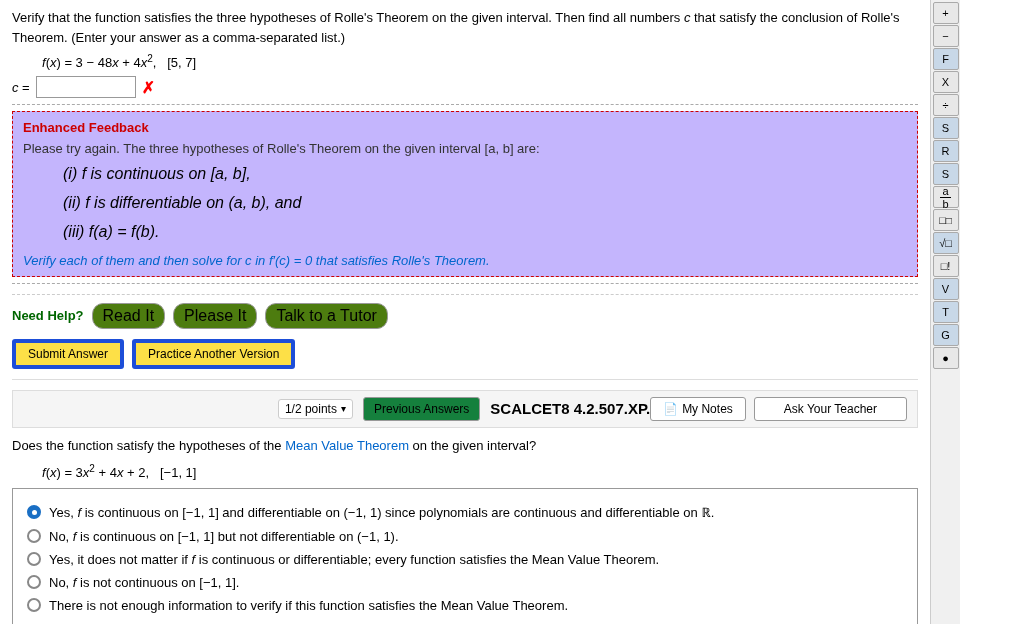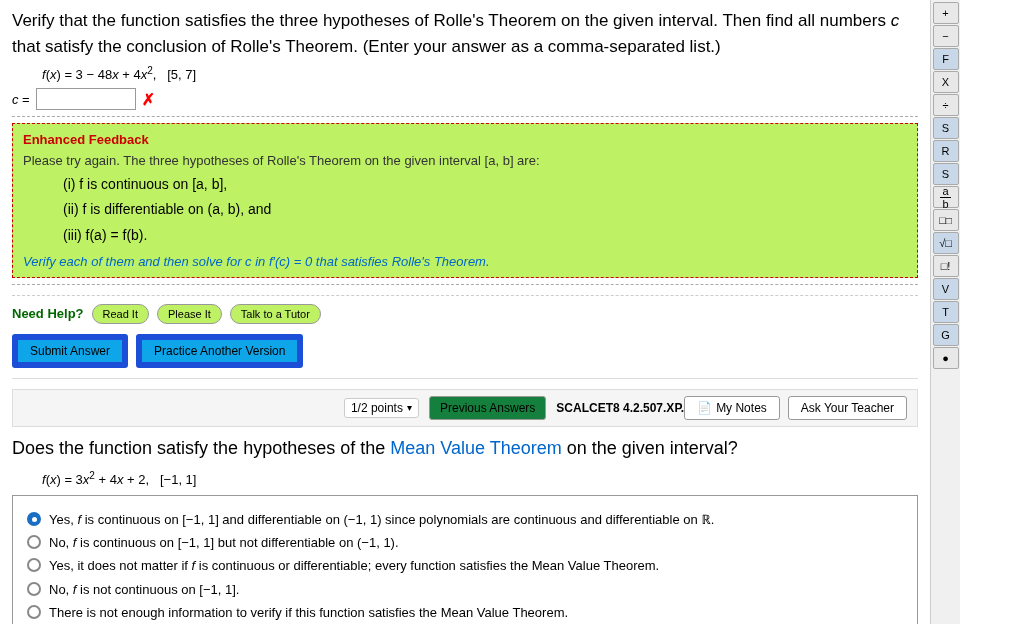--- a/index.html
+++ b/index.html
@@ -7,57 +7,57 @@
     
     .main-container { display: flex; width: 1024px; min-height: 624px; }
     
     .content-area { flex: 1; padding: 8px 12px; overflow-y: auto; max-width: 930px; }
     
     .right-toolbar { width: 30px; background: #f0f0f0; border-left: 1px solid #ccc; display: flex; flex-direction: column; align-items: center; padding: 2px 0; gap: 1px; }
     
     .toolbar-btn { width: 26px; height: 22px; background: #e8e8e8; border: 1px solid #aaa; font-size: 11px; cursor: pointer; display: flex; align-items: center; justify-content: center; border-radius: 2px; }
     .toolbar-btn-special { background: #c8d8e8; }
     
-    .problem-text { font-size: 17px; line-height: 1.5; margin-bottom: 6px; }
+    .problem-text { font-size: 13px; line-height: 1.5; margin-bottom: 6px; }
     
     .math-display { margin: 4px 0 4px 30px; font-size: 13px; }
     
     .input-row { display: flex; align-items: center; gap: 6px; margin: 6px 0; }
     .answer-input { width: 100px; height: 22px; border: 1px solid #999; padding: 2px 4px; font-size: 13px; }
     
     .error-x { color: red; font-size: 16px; font-weight: bold; }
     .check-mark { color: green; font-size: 16px; }
     
-    .feedback-box { border: 1px dashed #cc0000; background: #bef264; padding: 8px 10px; margin: 6px 0; }
+    .feedback-box { border: 1px dashed #cc0000; background: #c4b5fd; padding: 8px 10px; margin: 6px 0; }
     .feedback-title { color: #cc0000; font-weight: bold; margin-bottom: 4px; }
     .feedback-text { color: #333; font-size: 13px; line-height: 1.6; }
     
     .hypotheses-list { margin-left: 40px; line-height: 1.8; }
-    .hypotheses-list li { list-style: none; font-size: 14px; }
+    .hypotheses-list li { list-style: none; font-size: 16px; font-style: italic; }
     
     .verify-text { color: #0066cc; font-style: italic; margin-top: 6px; font-size: 13px; }
     
     .need-help-row { display: flex; align-items: center; gap: 8px; margin: 10px 0; border-top: 1px dashed #ccc; padding-top: 8px; }
     .need-help-label { color: #006600; font-weight: bold; font-size: 13px; }
-    .help-btn { padding: 3px 10px; font-size: 11px; background: #bef264; border: 1px solid #999; cursor: pointer; border-radius: 11px; }
+    .help-btn { padding: 3px 10px; font-size: 16px; background: #4d7c0f; border: 1px solid #999; cursor: pointer; border-radius: 11px; }
     
     .action-row { display: flex; gap: 8px; margin: 10px 0; padding-bottom: 10px; border-bottom: 1px solid #ddd; }
-    .action-btn { padding: 4px 12px; font-size: 12px; background: #0ea5e9; border: 6px solid #1d4ed8; cursor: pointer; border-radius: 3px; }
+    .action-btn { padding: 4px 12px; font-size: 12px; background: #fde047; border: 4px solid #1d4ed8; cursor: pointer; border-radius: 3px; }
     
     .problem-header { display: flex; align-items: center; justify-content: flex-end; background: #f5f5f5; border: 1px solid #ddd; padding: 6px 10px; margin: 8px 0; }
     .problem-header-left { display: flex; align-items: center; gap: 10px; }
     .points-badge { display: flex; align-items: center; gap: 4px; font-size: 12px; border: 1px solid #ccc; padding: 2px 6px; background: #fff; border-radius: 3px; }
     .points-dropdown { font-size: 10px; }
     .prev-answers-btn { padding: 4px 10px; font-size: 12px; background: #15803d; border: 1px solid #999; cursor: pointer; border-radius: 3px; }
-    .problem-id { font-weight: bold; font-size: 12px; }
+    .problem-id { font-weight: bold; font-size: 15px; }
     .header-right-btns { display: flex; gap: 8px; }
     .my-notes-btn { padding: 4px 12px; font-size: 12px; background: #fff; border: 1px solid #999; cursor: pointer; border-radius: 3px; display: flex; align-items: center; gap: 4px; }
-    .ask-teacher-btn { padding: 4px 12px; font-size: 12px; background: #fff; border: 1px solid #999; cursor: pointer; border-radius: 3px; }
-    
-    .question-text { font-size: 18px; margin: 8px 0; line-height: 1.5; }
+    .ask-teacher-btn { padding: 4px 29px; font-size: 12px; background: #fff; border: 1px solid #999; cursor: pointer; border-radius: 3px; }
+    
+    .question-text { font-size: 13px; margin: 8px 0; line-height: 1.5; }
     .blue-text { color: #0066cc; }
     .math-func { margin: 4px 0 4px 30px; font-size: 13px; }
     
     .options-box { border: 1px solid #999; padding: 10px 14px; margin: 8px 0; }
     .option-row { display: flex; align-items: flex-start; gap: 8px; margin: 5px 0; }
     .radio-btn { width: 14px; height: 14px; border-radius: 50%; border: 2px solid #888; flex-shrink: 0; margin-top: 1px; display: flex; align-items: center; justify-content: center; }
     .radio-btn.selected { border-color: #1a6fc4; background: #1a6fc4; }
     .radio-btn.selected::after { content: ''; width: 5px; height: 5px; border-radius: 50%; background: white; }
     .option-text { font-size: 13px; line-height: 1.4; }
     

